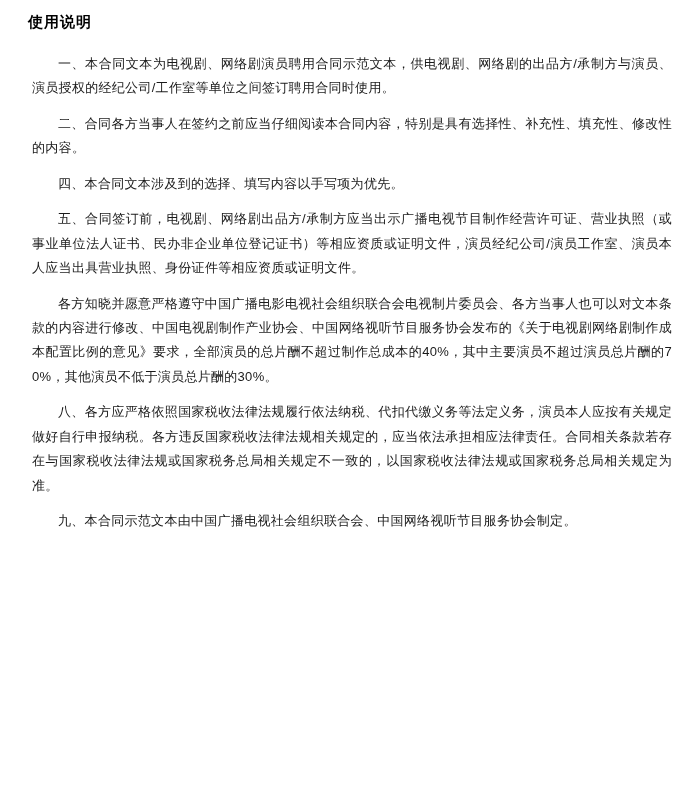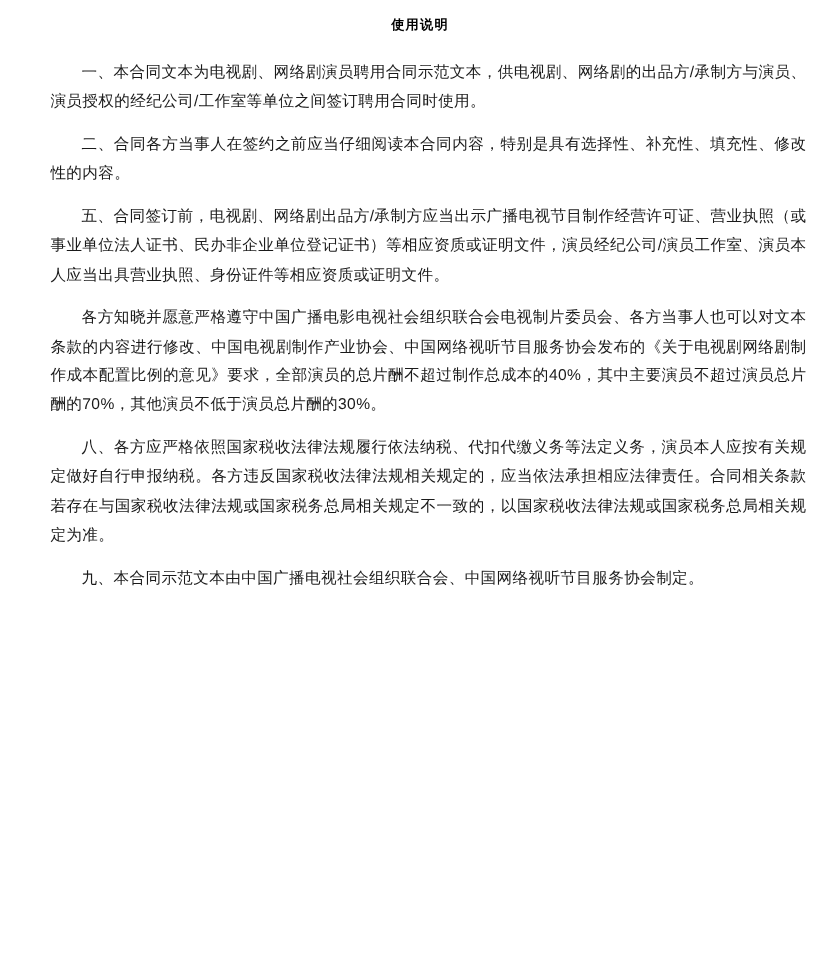--- a/index.html
+++ b/index.html
@@ -11,44 +11,45 @@
     body {
       width: 700px;
       min-height: 811px;
       font-family: "Liberation Sans", "DejaVu Sans", sans-serif;
       color: #1a1a1a;
     }
     .page {
       padding: 13px 28px 16px 28px;
     }
     .doc-title {
-      font-size: 11px;
+      font-size: 15px;
       font-weight: 700;
-      text-align: center;
+      text-align: left;
       margin: 0 0 20px 0;
       letter-spacing: 1px;
       color: #000000;
     }
     .para {
       font-size: 13px;
       line-height: 1.88;
       text-indent: 2em;
       text-align: justify;
-      margin: 0 0 11px 14px;
+      margin: 0 0 11px 4px;
       letter-spacing: 0.3px;
       word-break: break-all;
     }
     .para:last-child {
       margin-bottom: 0;
     }
   </style>
 </head>
 <body>
 
 <div class="page">
   <h1 class="doc-title">使用说明</h1>
   <p class="para">一、本合同文本为电视剧、网络剧演员聘用合同示范文本，供电视剧、网络剧的出品方/承制方与演员、演员授权的经纪公司/工作室等单位之间签订聘用合同时使用。</p>
   <p class="para">二、合同各方当事人在签约之前应当仔细阅读本合同内容，特别是具有选择性、补充性、填充性、修改性的内容。</p>
+  <p class="para">四、本合同文本涉及到的选择、填写内容以手写项为优先。</p>
   <p class="para">五、合同签订前，电视剧、网络剧出品方/承制方应当出示广播电视节目制作经营许可证、营业执照（或事业单位法人证书、民办非企业单位登记证书）等相应资质或证明文件，演员经纪公司/演员工作室、演员本人应当出具营业执照、身份证件等相应资质或证明文件。</p>
   <p class="para">各方知晓并愿意严格遵守中国广播电影电视社会组织联合会电视制片委员会、各方当事人也可以对文本条款的内容进行修改、中国电视剧制作产业协会、中国网络视听节目服务协会发布的《关于电视剧网络剧制作成本配置比例的意见》要求，全部演员的总片酬不超过制作总成本的40%，其中主要演员不超过演员总片酬的70%，其他演员不低于演员总片酬的30%。</p>
   <p class="para">八、各方应严格依照国家税收法律法规履行依法纳税、代扣代缴义务等法定义务，演员本人应按有关规定做好自行申报纳税。各方违反国家税收法律法规相关规定的，应当依法承担相应法律责任。合同相关条款若存在与国家税收法律法规或国家税务总局相关规定不一致的，以国家税收法律法规或国家税务总局相关规定为准。</p>
   <p class="para">九、本合同示范文本由中国广播电视社会组织联合会、中国网络视听节目服务协会制定。</p>
 </div>
 
 </body></html>

